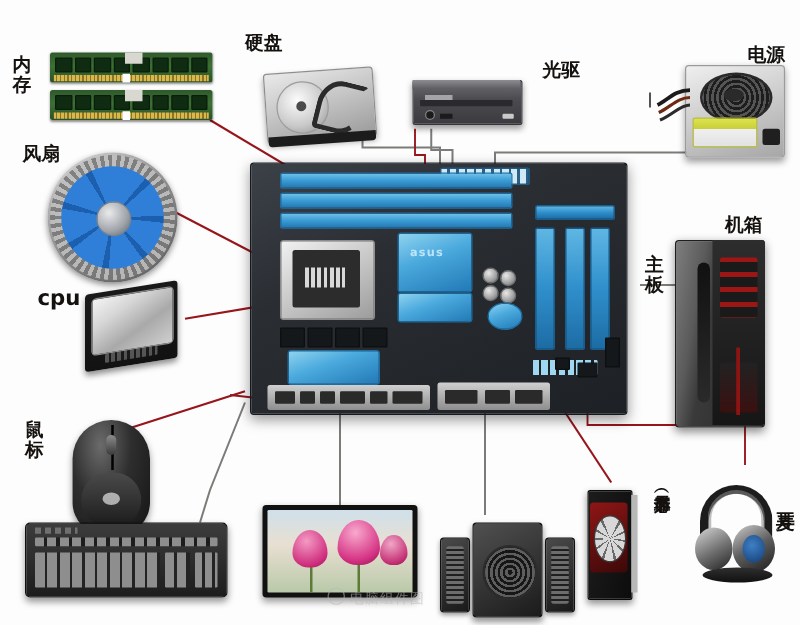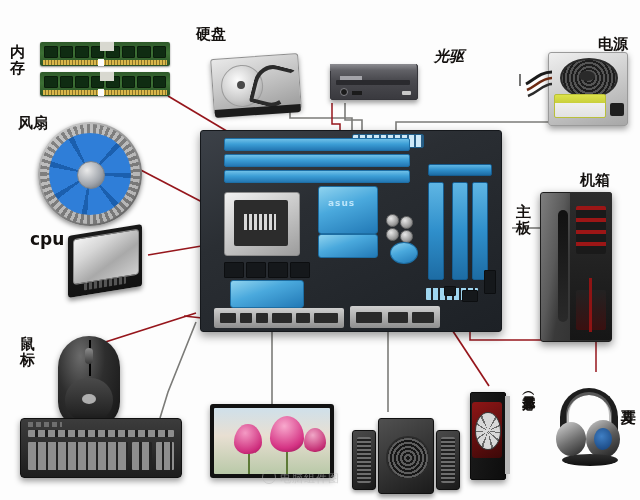--- a/index.html
+++ b/index.html
@@ -352,21 +352,21 @@
   <div class="part" style="left:330px;top:64px;">
     <div class="odd">
         <div class="top"></div>
         <div class="lbl2"></div>
         <div class="tray"></div>
       <div class="jack"></div>
         <div class="jack2"></div>
         <div class="btn"></div>
       </div>
   </div>
-  <div class="lbl" style="left:434px;top:48px;font-style:italic;">光驱</div>
+  <div class="lbl" style="left:434px;top:48px;">光驱</div>
 
   <div class="part" style="left:548px;top:52px;">
     <div class="psu">
       <div class="fan"></div>
         <div class="fhub"></div>
       <div class="sticker"></div>
         <div class="socket"></div>
       <svg class="cables" viewBox="0 0 28 40">
         <path d="M28 6 C16 6 10 14 2 18" stroke="#1b1b1b" stroke-width="3" fill="none"></path>
         <path d="M28 12 C18 12 12 20 3 24" stroke="#6d2a12" stroke-width="2.5" fill="none"></path>

